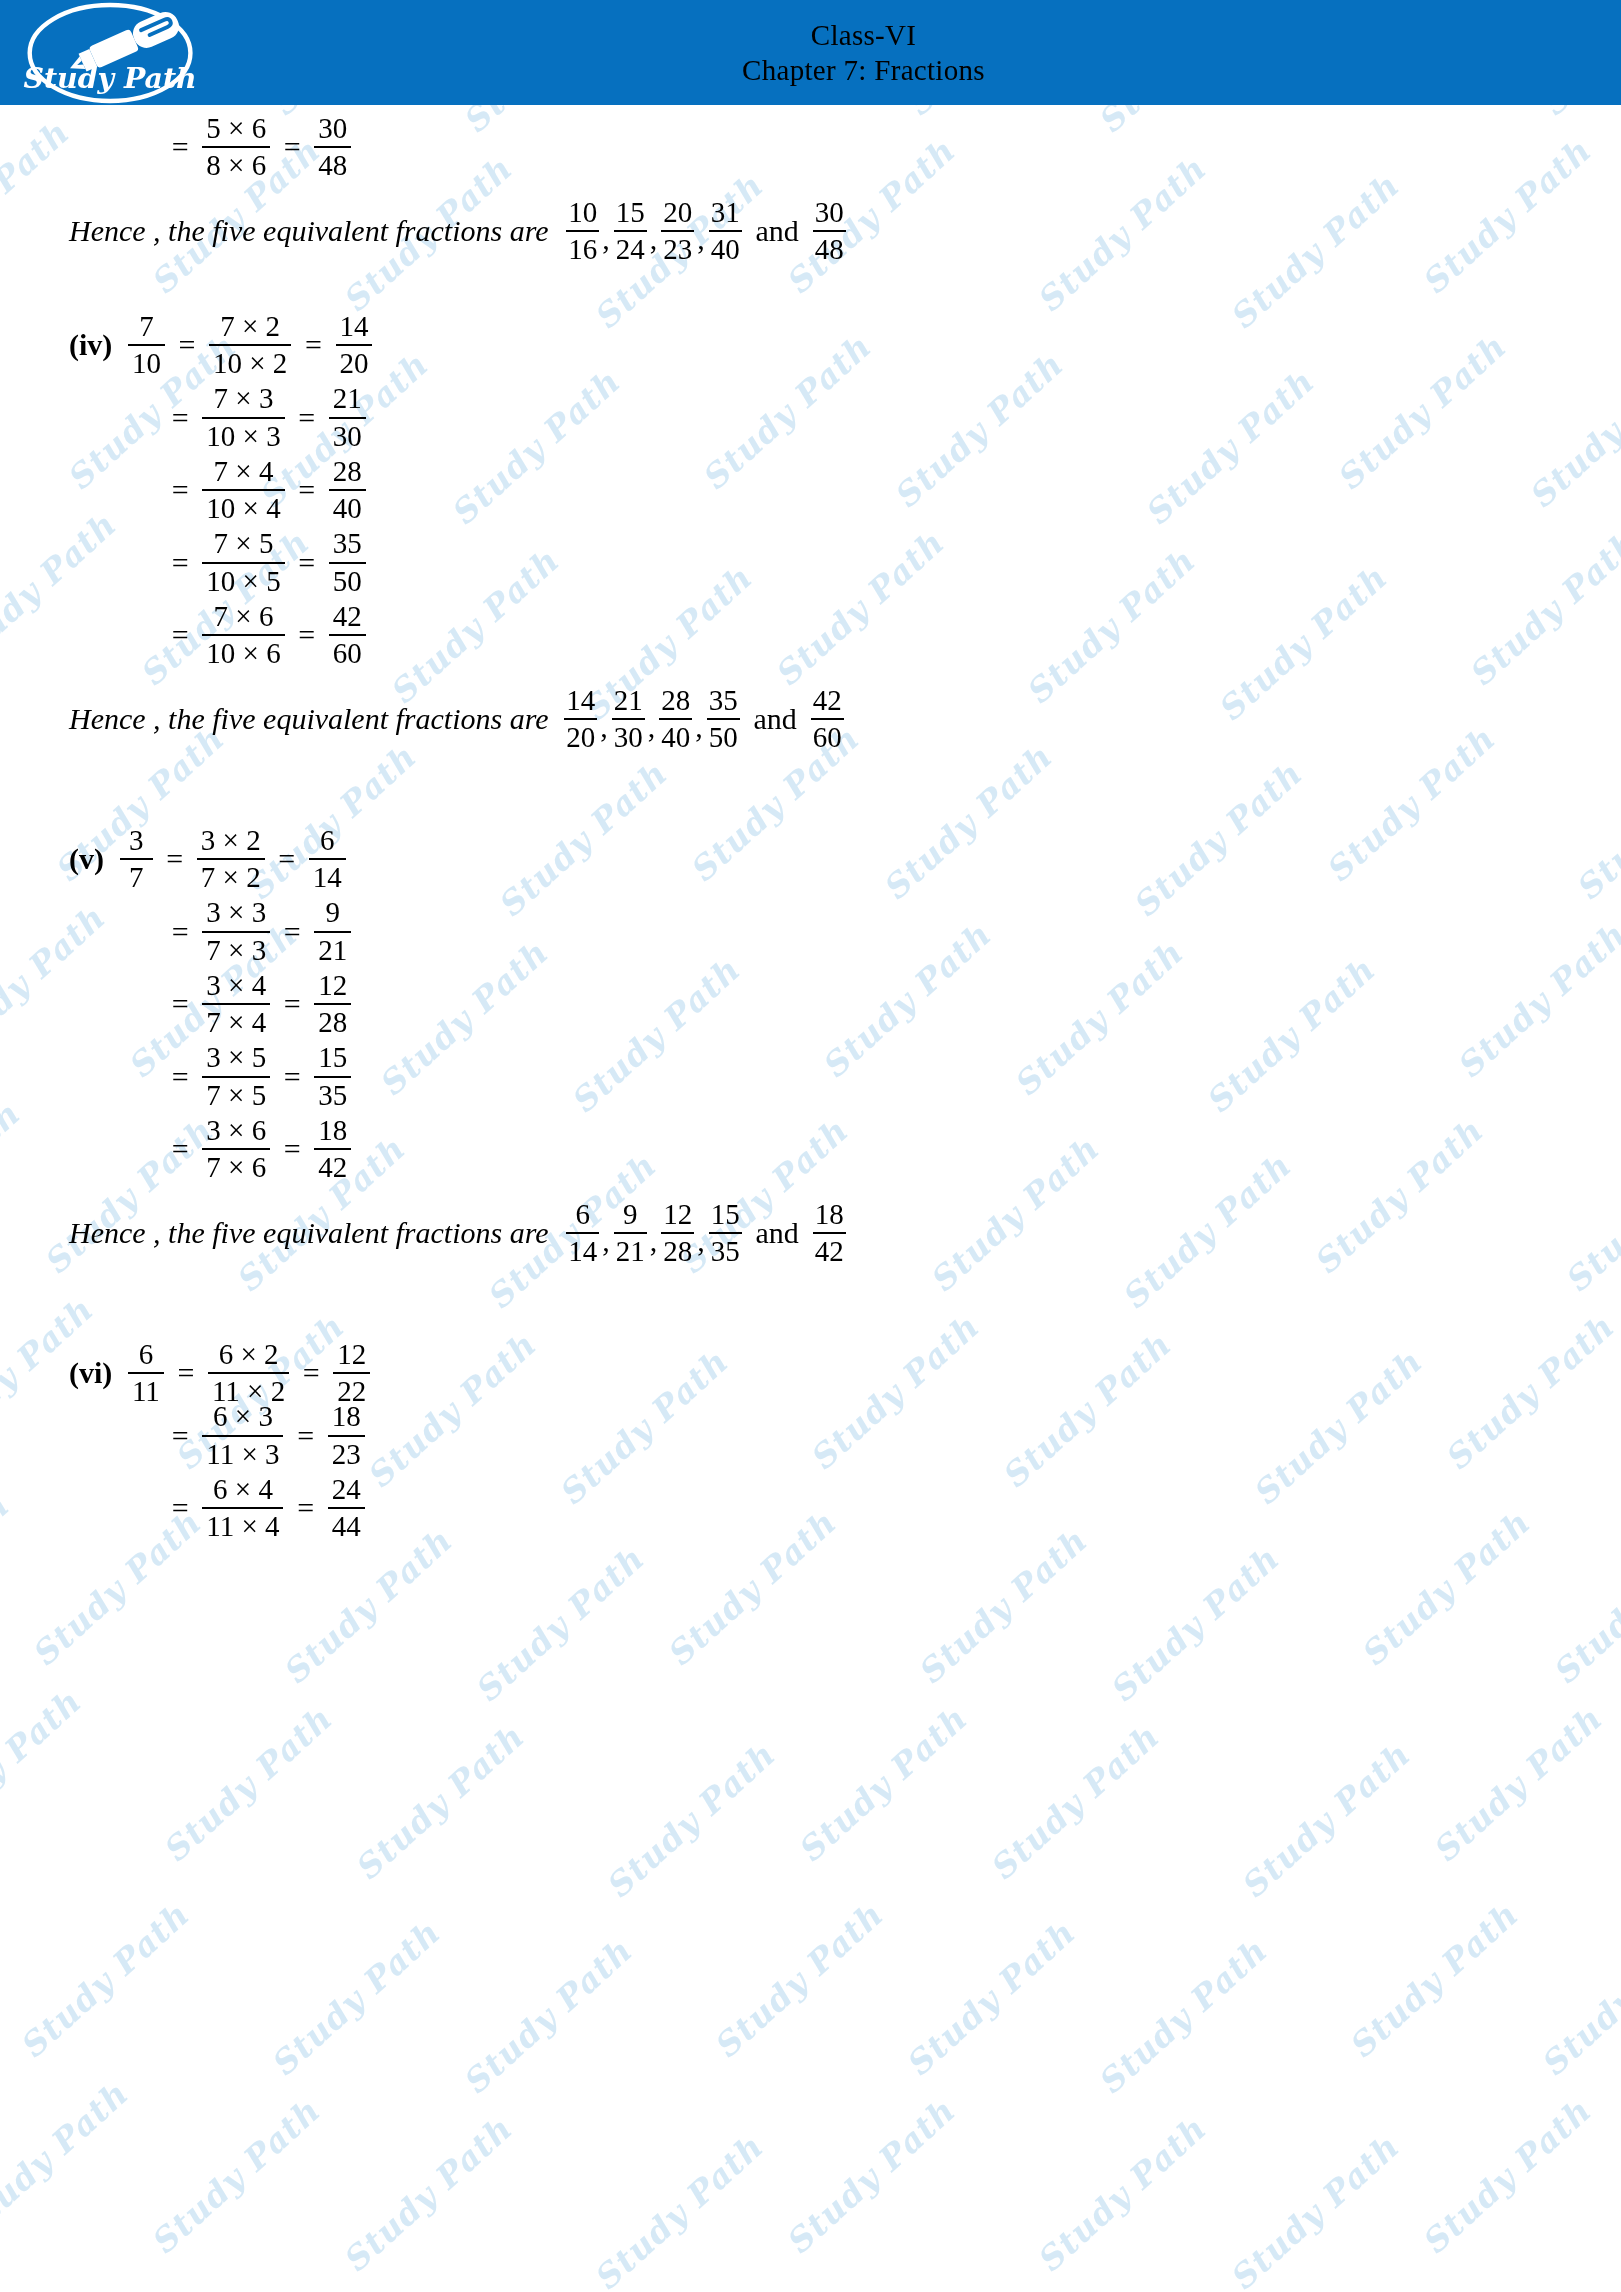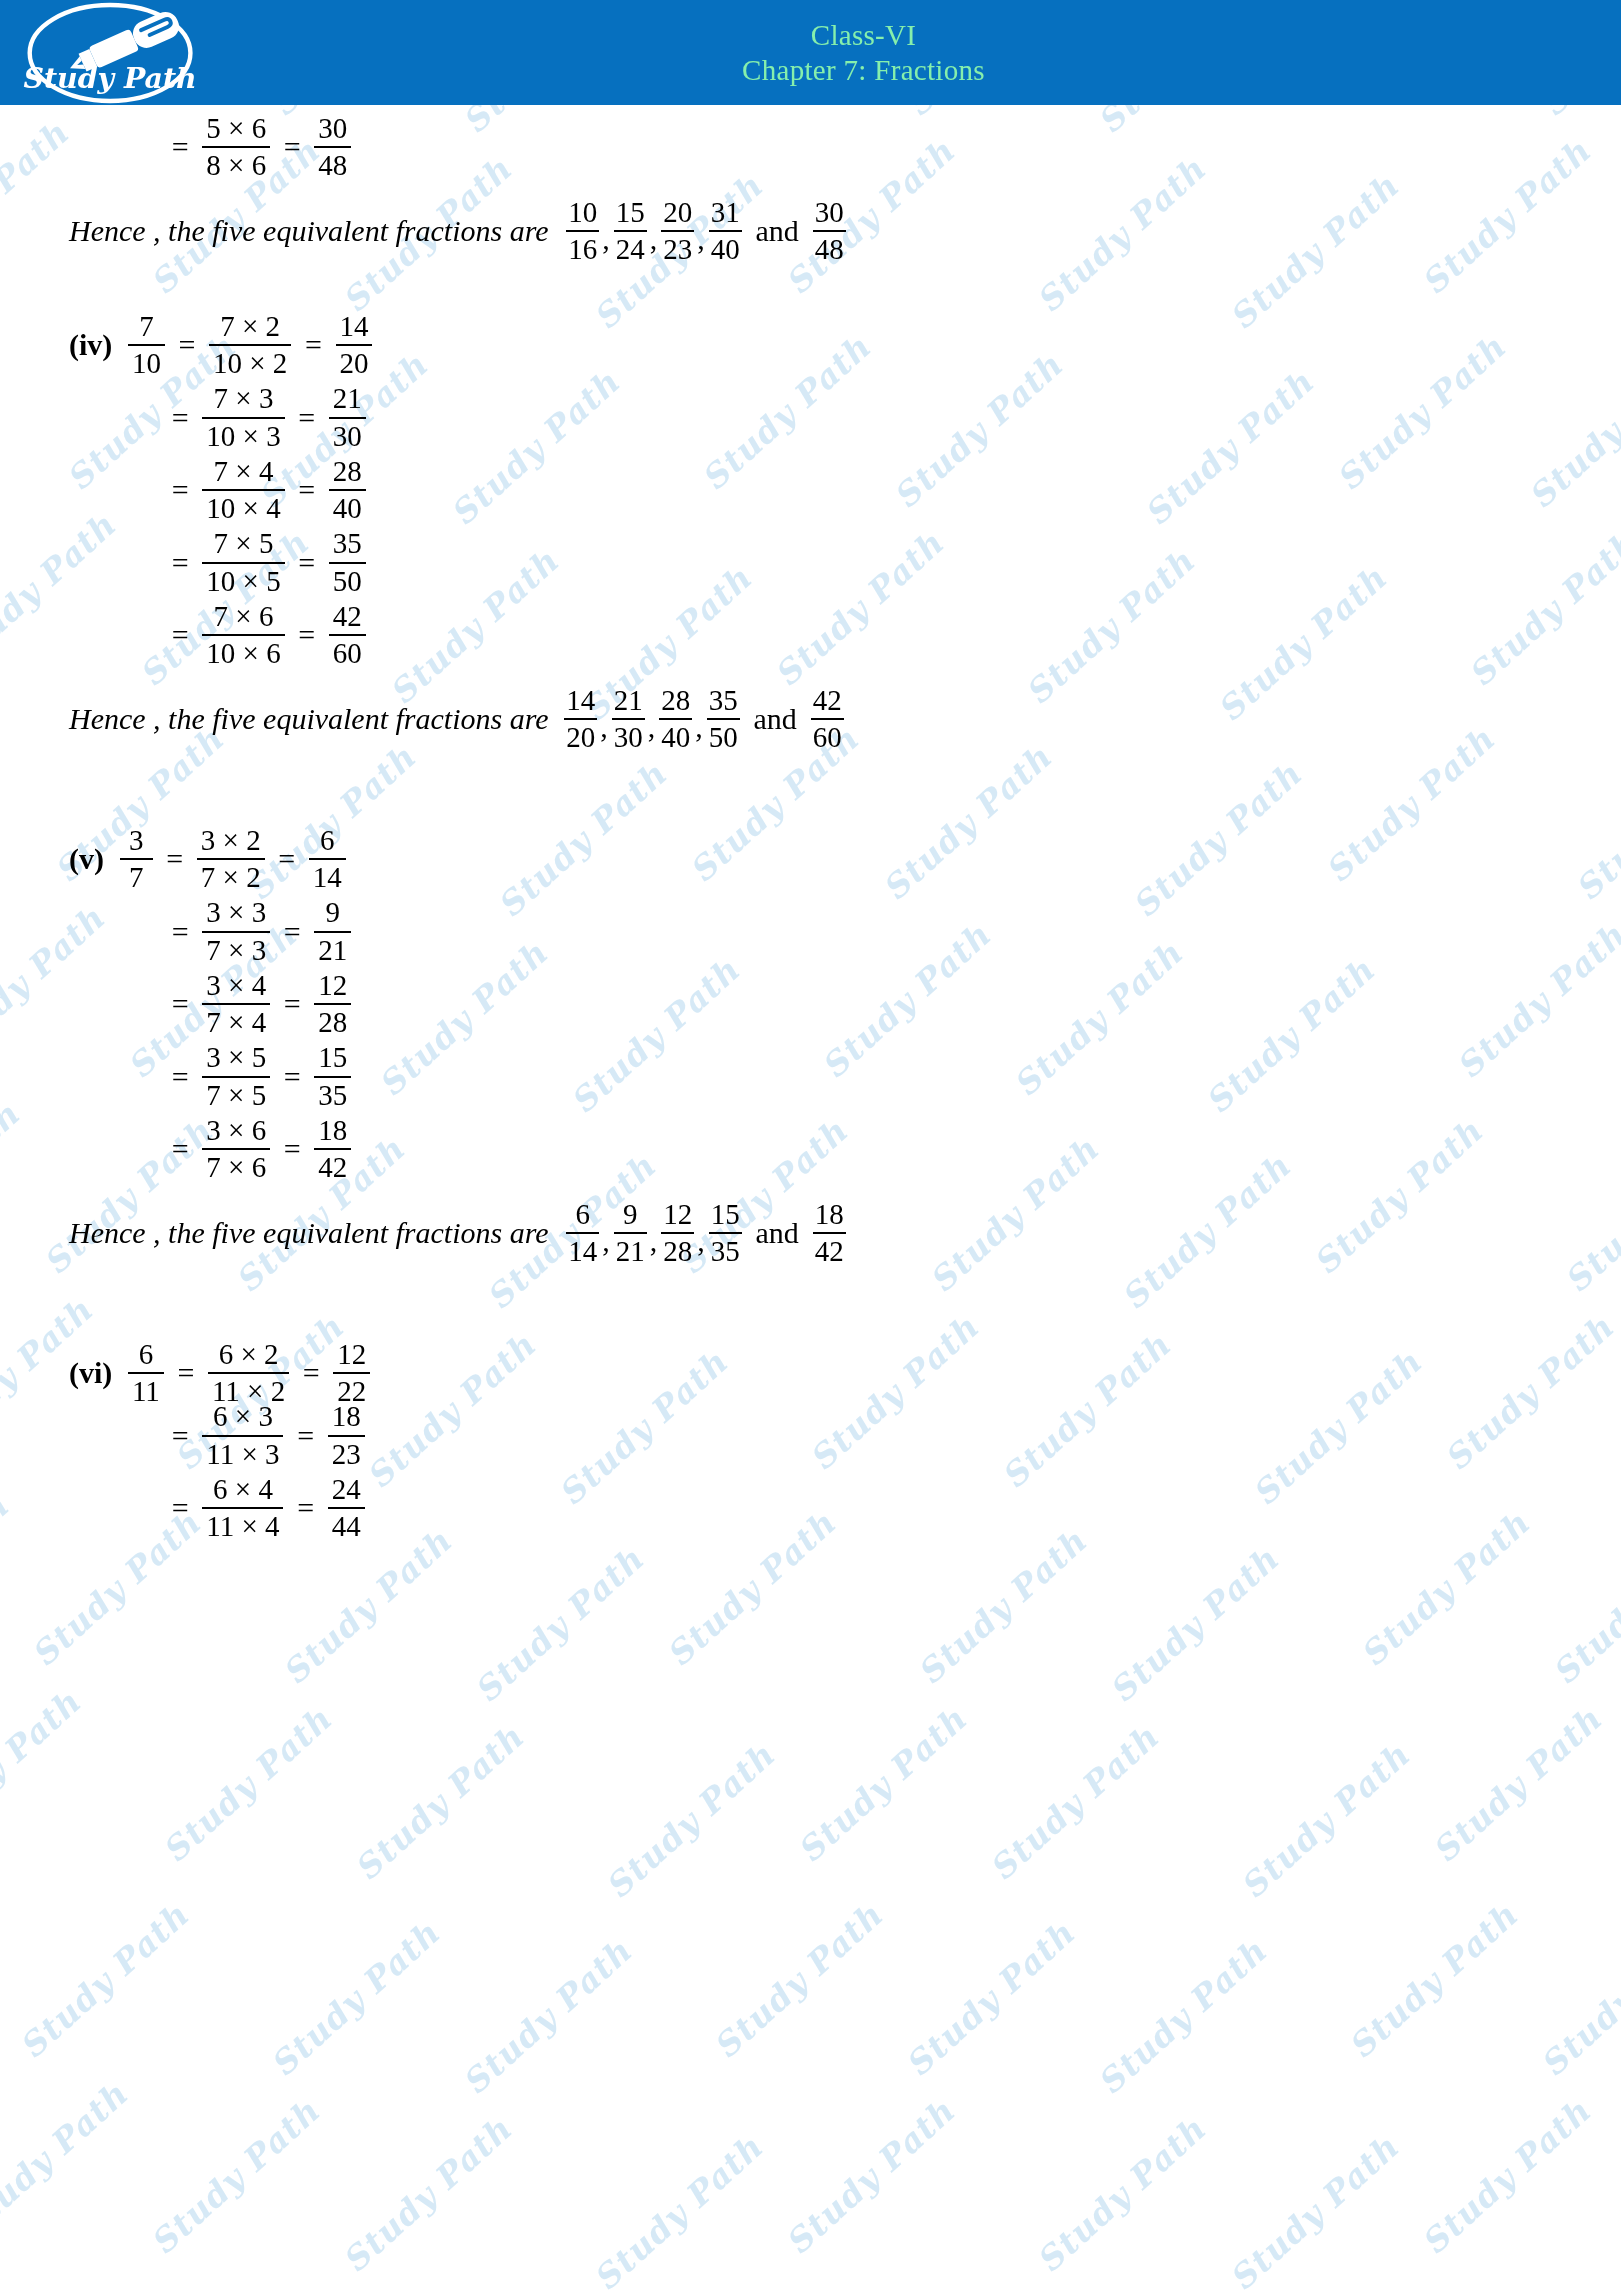--- a/index.html
+++ b/index.html
@@ -57,21 +57,21 @@
     flex: 0 0 225px;
     position: relative;
     display: flex;
     align-items: center;
     justify-content: center;
   }
   #logo-wrap svg { display:block; }
   #header-titles {
     flex: 1 1 auto;
     text-align: center;
-    color: #86efac;
+    color: #000000;
     padding-right: 119px;
     line-height: 1.18;
   }
   #header-titles div {
     font-family: "Liberation Serif", "DejaVu Serif", serif;
     font-size: 29px;
     letter-spacing: 0.3px;
   }
 
   

